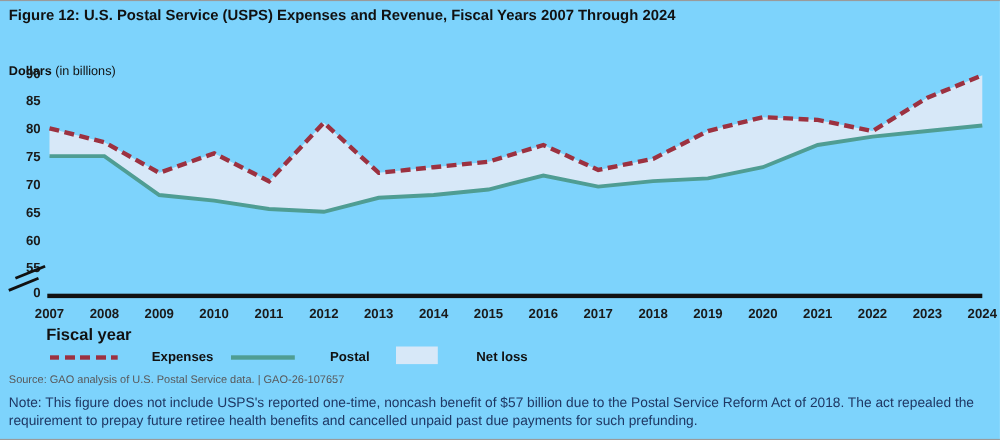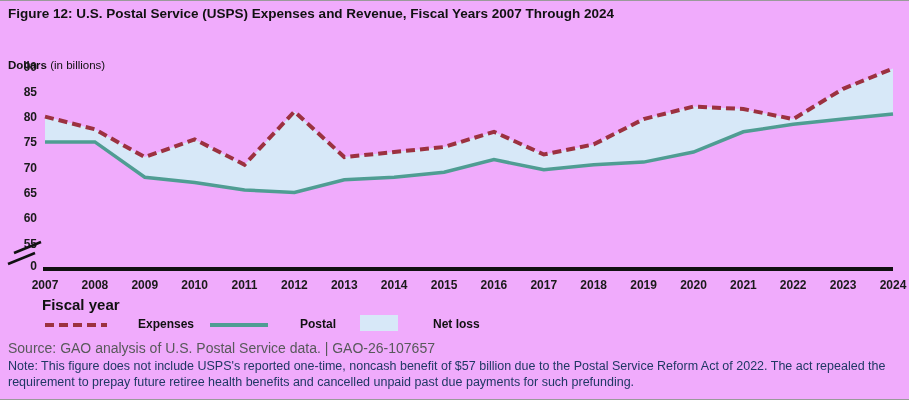--- a/index.html
+++ b/index.html
@@ -1,35 +1,35 @@
 <!DOCTYPE html>
 <html><head>
 <meta charset="utf-8">
 <style>
   * { margin:0; padding:0; box-sizing:border-box; }
   body { background:#fff; font-family:"Liberation Sans", sans-serif; }
   .page {
-    position:relative; width:909px; height:400px; background:#f0abfc;
+    position:relative; width:909px; height:400px; background:#7dd3fc;
     border-top:1px solid #9a9a9a; border-bottom:1px solid #9a9a9a;
     overflow:hidden;
   }
   .title {
     position:absolute; left:8px; top:5px;
     font-size:13.5px; font-weight:bold; color:#111;
   }
   .dollars-label { position:absolute; left:8px; top:58px; font-size:11.5px; color:#111; }
   .dollars-label .b { font-weight:bold; }
   #chart-svg { position:absolute; left:0; top:55px; width:909px; height:245px; }
   #chart-svg text { font:bold 12px "Liberation Sans", sans-serif; fill:#1a1a1a; }
   .fiscal-year { position:absolute; left:42px; top:295px; font-size:15px; font-weight:bold; color:#111; }
   .legend-label { position:absolute; top:316px; font-size:12px; font-weight:bold; color:#111;margin-left:28px; }
   .leg-exp-sample { position:absolute; left:45px; top:322px; width:62px; height:4px; }
   .leg-rev-sample { position:absolute; left:210px; top:322px; width:58px; height:4px; }
   .leg-loss-swatch { position:absolute; left:360px; top:314px; width:38px; height:16px; }
-  .source-line { position:absolute; left:8px; top:339px; font-size:14px; color:#58595b; }
+  .source-line { position:absolute; left:8px; top:339px; font-size:10px; color:#58595b; }
   .note-text { position:absolute; left:8px; top:357px; width:900px; font-size:12.5px; line-height:1.3; }
 </style>
 </head>
 <body>
 
 <div class="page">
 
   <div class="title">Figure 12: U.S. Postal Service (USPS) Expenses and Revenue, Fiscal Years 2007 Through 2024</div>
 
   <div class="dollars-label">
@@ -79,15 +79,15 @@
   <div class="legend-label" style="left:110px">Expenses</div>
 
   <div class="leg-rev-sample" id="leg-rev" style="background: rgb(79, 157, 147);"></div>
   <div class="legend-label" style="left:272px">Postal</div>
 
   <div class="leg-loss-swatch" id="leg-loss" style="background: rgb(215, 232, 248);"></div>
   <div class="legend-label" style="left:405px">Net loss</div>
 
   <div class="source-line" style="color: rgb(88, 89, 91);">Source: GAO analysis of U.S. Postal Service data.  |  GAO-26-107657</div>
 
-  <div class="note-text" id="note" style="color: rgb(31, 56, 100);">Note: This figure does not include USPS's reported one-time, noncash benefit of $57 billion due to the Postal Service Reform Act of 2022. The act repealed the requirement to prepay future retiree health benefits and cancelled unpaid past due payments for such prefunding.</div>
+  <div class="note-text" id="note" style="color: rgb(31, 56, 100);">Note: This figure does not include USPS's reported one-time, noncash benefit of $57 billion due to the Postal Service Reform Act of 2018. The act repealed the requirement to prepay future retiree health benefits and cancelled unpaid past due payments for such prefunding.</div>
 
 </div>
 
 </body></html>

